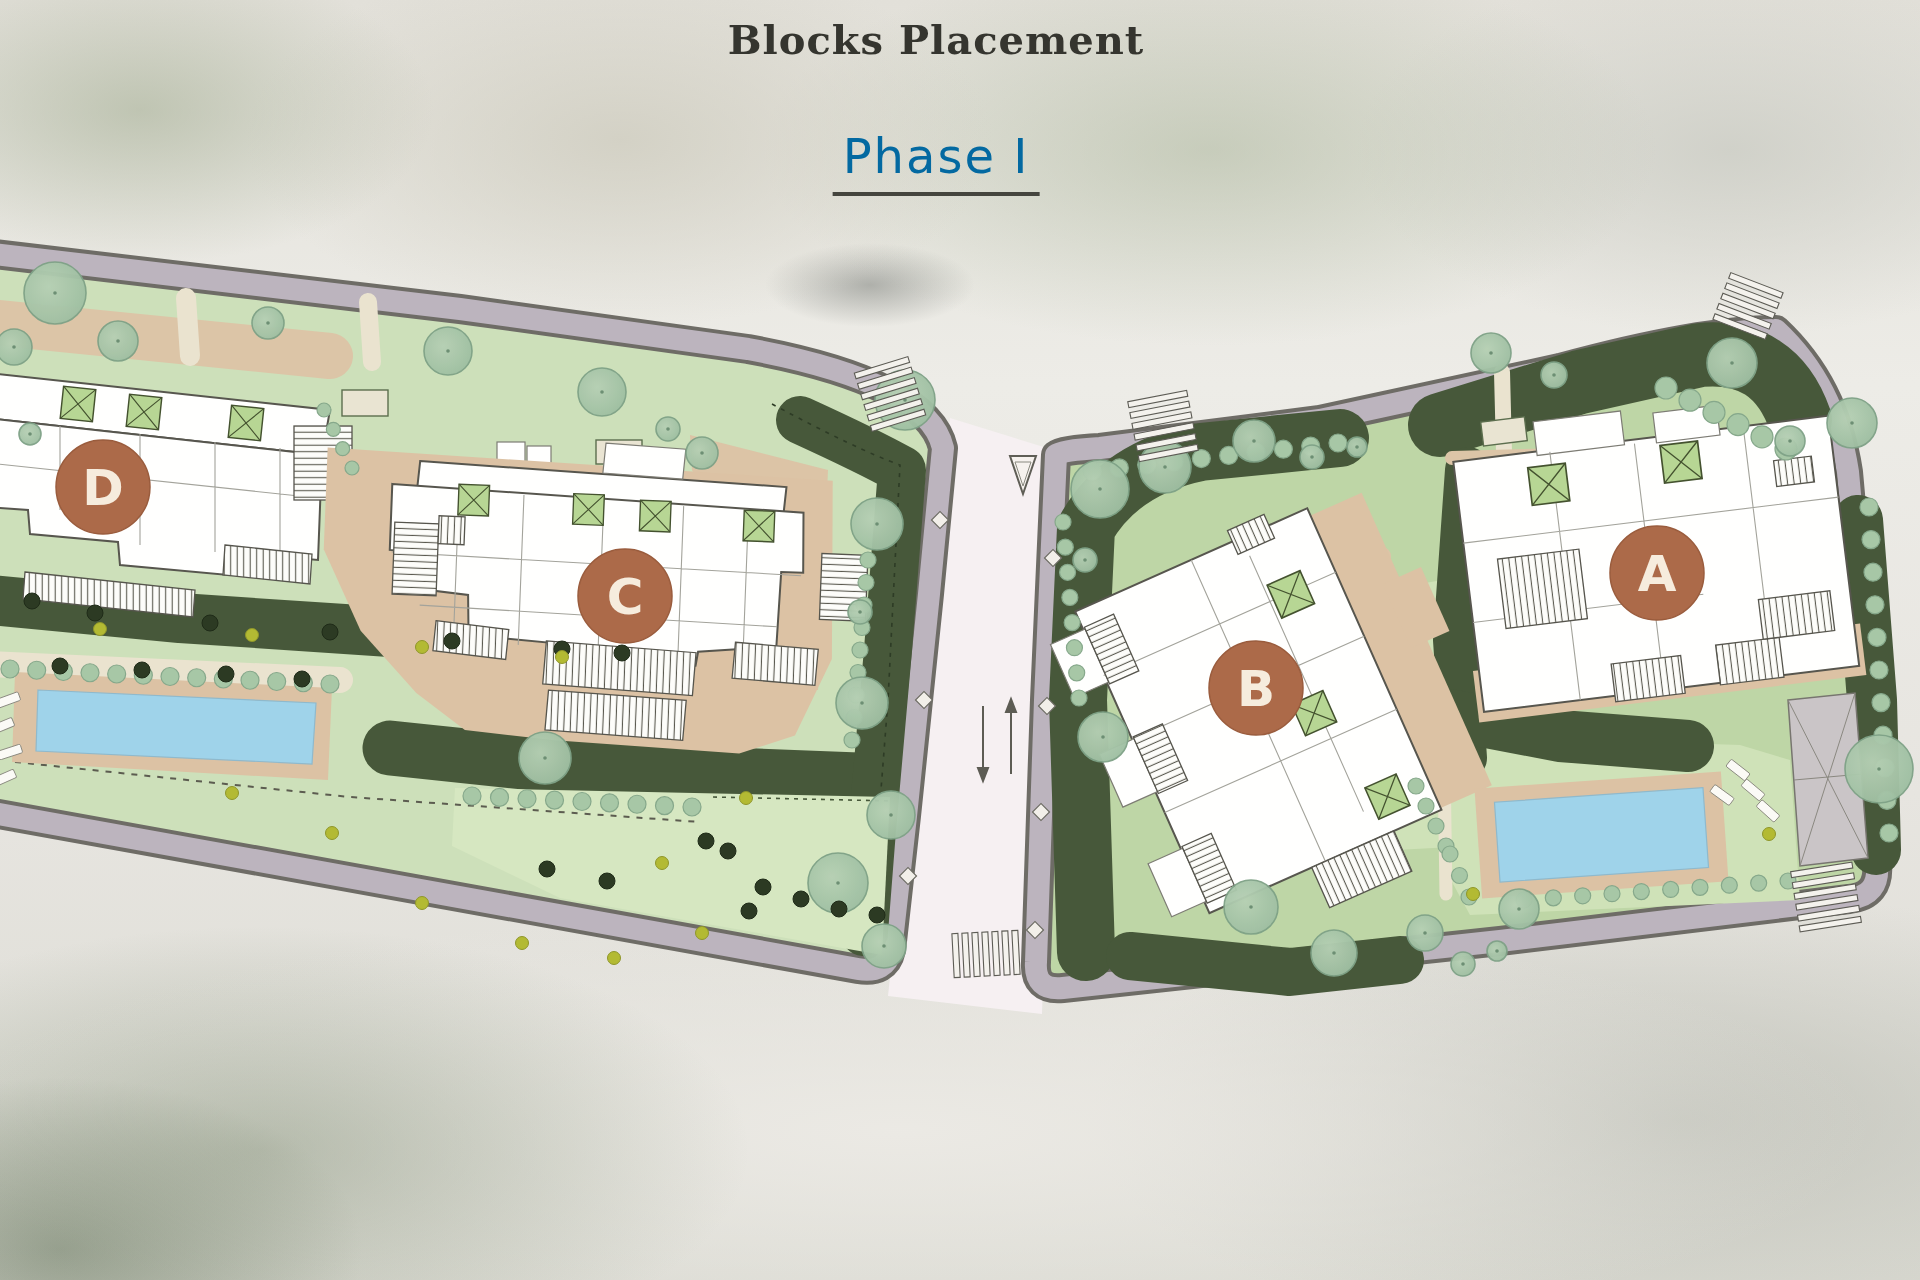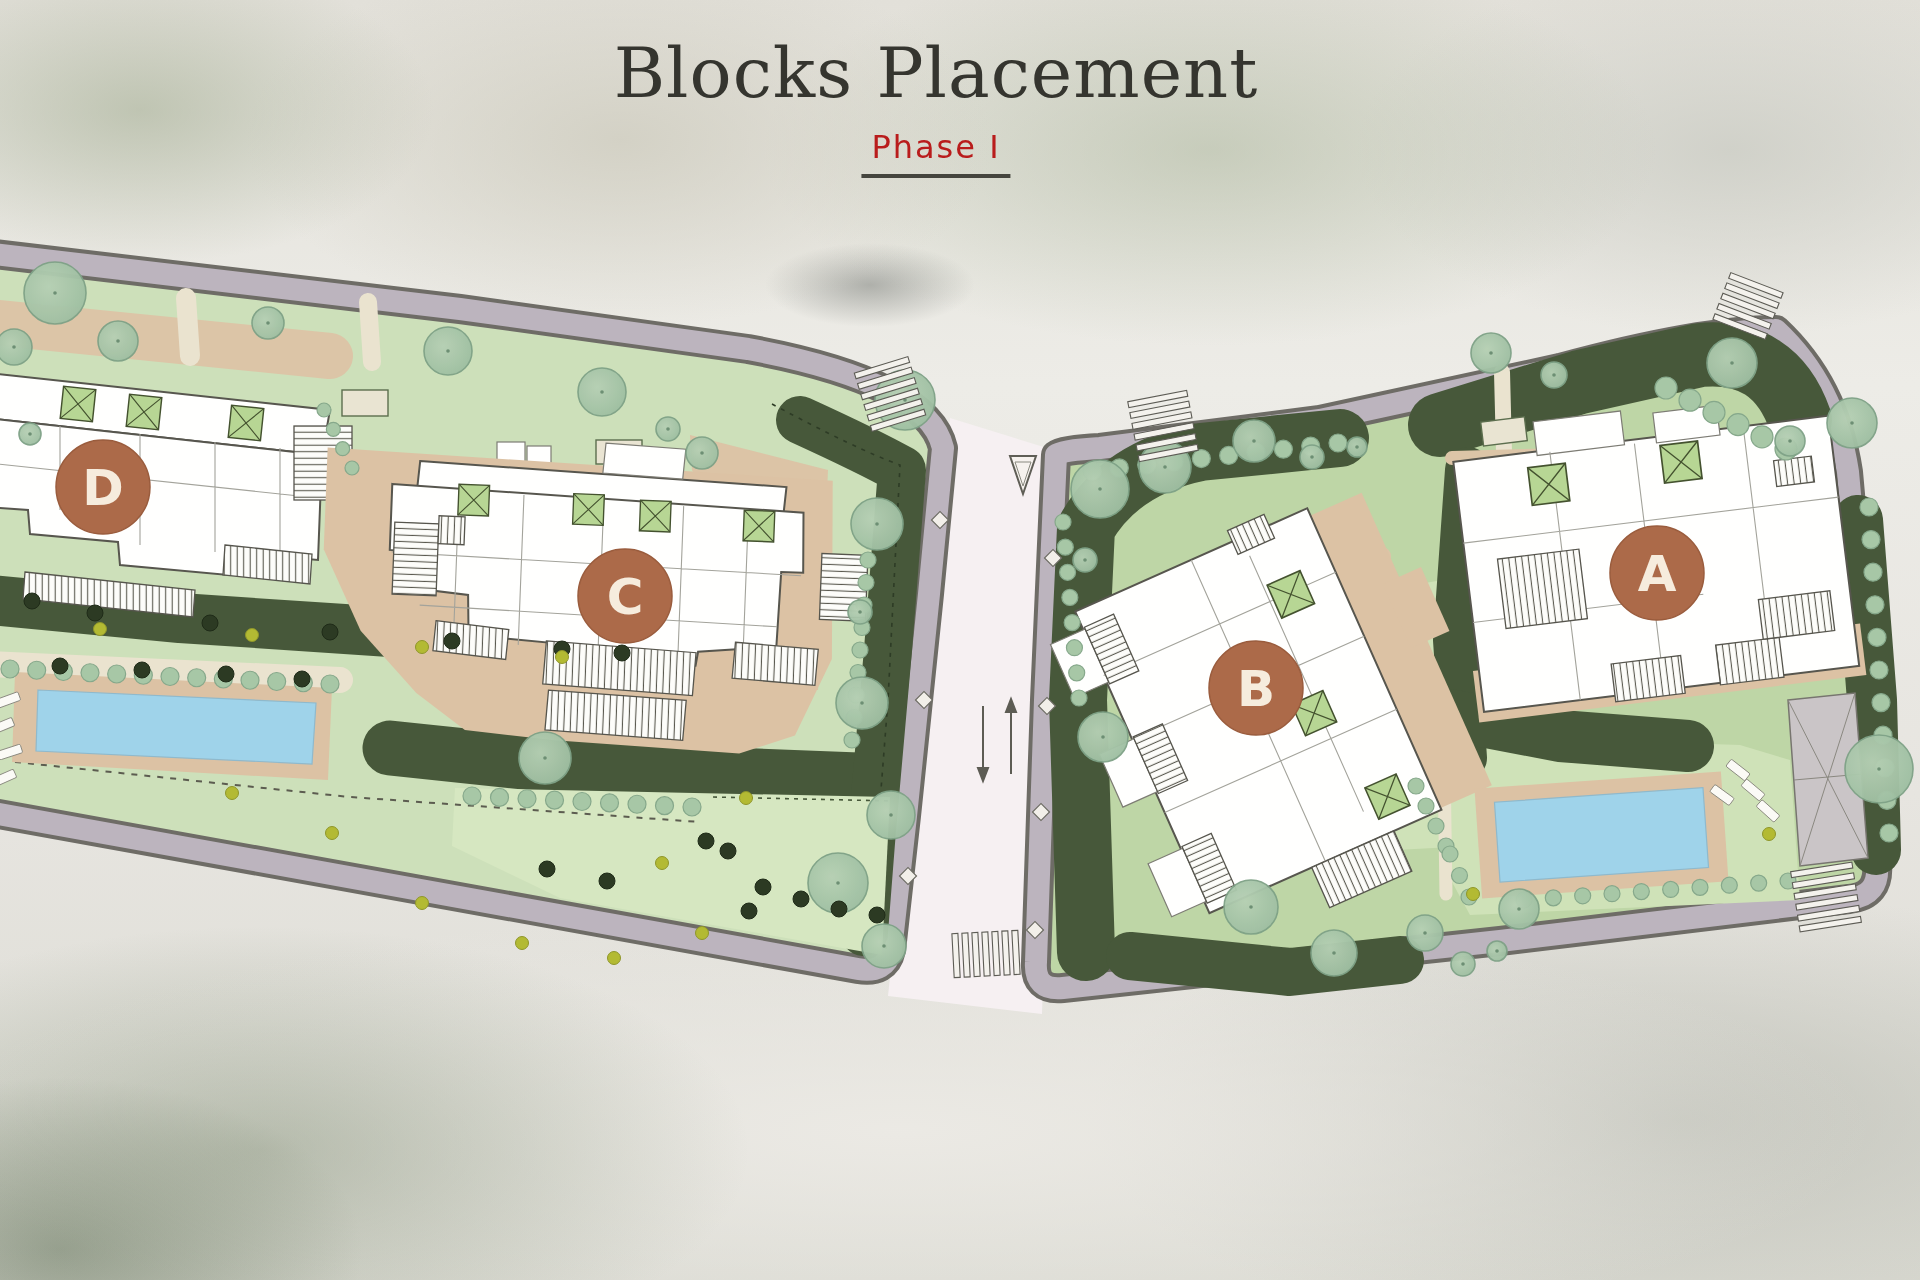--- a/index.html
+++ b/index.html
@@ -12,24 +12,24 @@
       radial-gradient(640px 280px at 1210px 150px, rgba(168,180,152,.50), transparent 70%),
       radial-gradient(520px 260px at 1730px 150px, rgba(206,207,199,.9), transparent 72%),
       radial-gradient(150px 60px at 870px 285px, rgba(92,97,92,.42), transparent 70%),
       radial-gradient(700px 320px at 260px 1150px, rgba(118,133,106,.42), transparent 70%),
       radial-gradient(420px 240px at 60px 1250px, rgba(96,112,88,.5), transparent 72%),
       radial-gradient(1300px 300px at 900px 1130px, rgba(236,234,229,.95), transparent 75%),
       radial-gradient(820px 320px at 1680px 1120px, rgba(188,190,181,.75), transparent 72%),
       linear-gradient(180deg,#e2e0d9,#edece7 30%,#e7e5e0 62%,#dadad2);}
   .title-wrap{position:absolute;left:936px;top:16px;transform:translateX(-50%);
       text-align:center;white-space:nowrap;}
-  .title-wrap h1{margin:16px;font-family:"DejaVu Serif","Liberation Serif",serif;
-      font-weight:400;font-size:70px;letter-spacing:1px;color:var(--title_text,#35352f);}
+  .title-wrap h1{margin:0;font-family:"DejaVu Serif","Liberation Serif",serif;
+      font-weight:700;font-size:40px;letter-spacing:1px;color:var(--title_text,#35352f);}
   .phase-wrap{position:absolute;left:936px;top:128px;transform:translateX(-50%);}
-  .phase{font-size:32px;font-weight:400;letter-spacing:2px;color:#b91c1c;
+  .phase{font-size:48px;font-weight:400;letter-spacing:2px;color:#0369a1;
       padding:0 10px 8px 10px;border-bottom:4px solid #45453e;}
   svg{position:absolute;inset:0;}
   .bld{fill:#fffffe;stroke:#57564e;stroke-width:2;}
   .bsub{fill:#fffffe;stroke:#7d7c74;stroke-width:1.2;}
   .inl{fill:none;stroke:#a3a39b;stroke-width:1.1;}
   .st{stroke:#56554d;stroke-width:1.3;}
   .tan{fill:#dcc2a4;}
   .dkb{fill:none;stroke:#47583a;stroke-linecap:round;stroke-linejoin:round;}
   .bei{fill:none;stroke:#dcc5a7;stroke-linecap:round;}
   .pale{fill:none;stroke:#eae3cf;stroke-linecap:round;}

